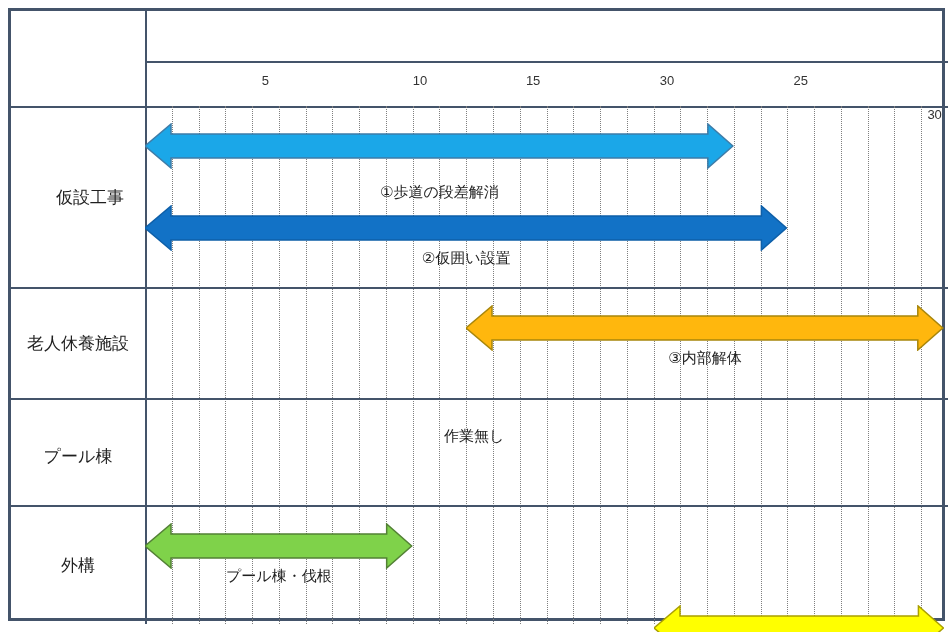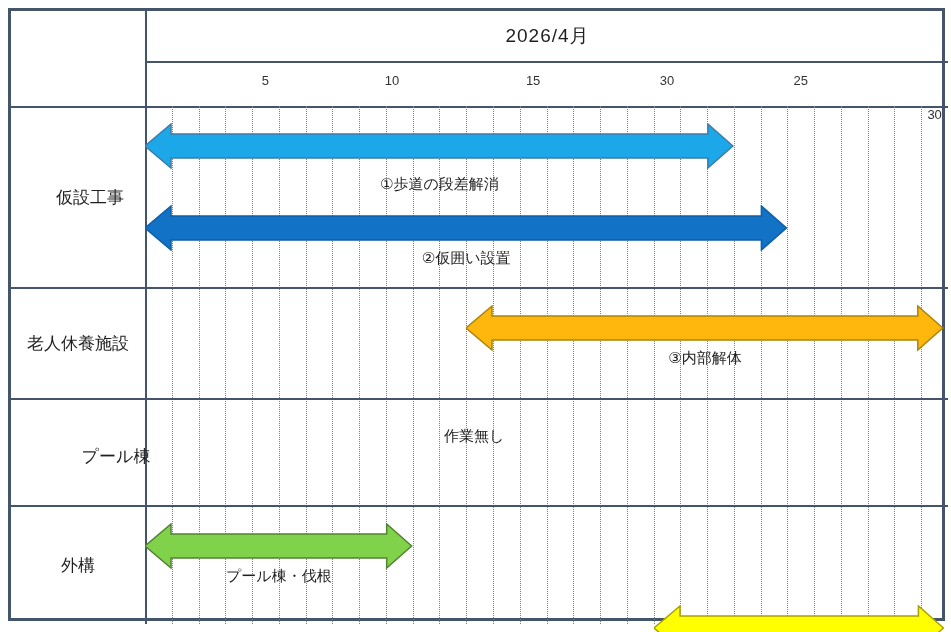--- a/index.html
+++ b/index.html
@@ -29,27 +29,26 @@
               transform:translateX(-50%);}
 </style>
 </head>
 <body>
 
 <div class="sheet">
   <div class="frame">
 
 
     <div class="vline-main"></div>
-    <div class="month-cell">2026/4月</div>
     <div class="month-sep"></div>
     <div class="body-sep-top"></div>
 
     <div id="ticks">
         <span class="tick" style="left: 254.45px;">5</span>
-        <span class="tick" style="left: 381px;">10</span>
+        <span class="tick" style="left: 409px;">10</span>
         <span class="tick" style="left: 522.117px;">15</span>
         <span class="tick" style="left: 655.95px;">30</span>
         <span class="tick" style="left: 789.783px;">25</span>
         <span class="tick" style="left: 923.617px; margin-top: 34px;">30</span>
       </div>
     <div id="grid">
         <div class="gridline" style="left: 160.767px; top: 95px; height: 518px;"></div>
         <div class="gridline" style="left: 187.533px; top: 95px; height: 518px;"></div>
         <div class="gridline" style="left: 214.3px; top: 95px; height: 518px;"></div>
         <div class="gridline" style="left: 241.067px; top: 95px; height: 518px;"></div>
@@ -76,30 +75,30 @@
         <div class="gridline" style="left: 803.167px; top: 95px; height: 518px;"></div>
         <div class="gridline" style="left: 829.933px; top: 95px; height: 518px;"></div>
         <div class="gridline" style="left: 856.7px; top: 95px; height: 518px;"></div>
         <div class="gridline" style="left: 883.467px; top: 95px; height: 518px;"></div>
         <div class="gridline" style="left: 910.233px; top: 95px; height: 518px;"></div>
       </div>
     <div id="rows">
         <div class="row-label" style="top: 95px; height: 182px; padding-left: 12px;">仮設工事</div>
         <div class="row-label" style="top: 277px; height: 111px;">老人休養施設</div>
         <div class="row-sep" style="top: 276px;"></div>
-        <div class="row-label" style="top: 388px; height: 114px; margin-left: 38px;">プール棟</div>
+        <div class="row-label" style="top: 388px; height: 114px;">プール棟</div>
         <div class="row-sep" style="top: 387px;"></div>
         <div class="row-label" style="top: 495px; height: 118px;">外構</div>
         <div class="row-sep" style="top: 494px;"></div>
       </div>
     <div id="tasks">
         <div class="arrow" style="left: 134px; top: 112px;"><svg width="588.8666666666667" height="46">
             <polygon points="0,23 26,1 26,11 562.8666666666667,11 562.8666666666667,1 587.8666666666667,23 562.8666666666667,45 562.8666666666667,35 26,35 26,45" fill="#1BA7E8" stroke="#3E7CA8" stroke-width="1.5"></polygon>
           </svg></div>
-        <div class="task-label" style="left: 428.433px; top: 164px;">①歩道の段差解消</div>
+        <div class="task-label" style="left: 428.433px; top: 172px;">①歩道の段差解消</div>
         <div class="arrow" style="left: 134px; top: 194px;"><svg width="642.4" height="46">
             <polygon points="0,23 26,1 26,11 616.4,11 616.4,1 641.4,23 616.4,45 616.4,35 26,35 26,45" fill="#1272C6" stroke="#0E5FA8" stroke-width="1.5"></polygon>
           </svg></div>
         <div class="task-label" style="left: 455.2px; top: 238px;">②仮囲い設置</div>
         <div class="arrow" style="left: 455.2px; top: 294px;"><svg width="477.8" height="46">
             <polygon points="0,23 26,1 26,11 451.8,11 451.8,1 476.8,23 451.8,45 451.8,35 26,35 26,45" fill="#FFB70D" stroke="#A8860B" stroke-width="1.5"></polygon>
           </svg></div>
         <div class="task-label" style="left: 694.1px; top: 338px;">③内部解体</div>
         <div class="note-label" style="left: 463.23px; top: 416px;">作業無し</div>
         <div class="arrow" style="left: 134px; top: 512px;"><svg width="267.66666666666663" height="46">

